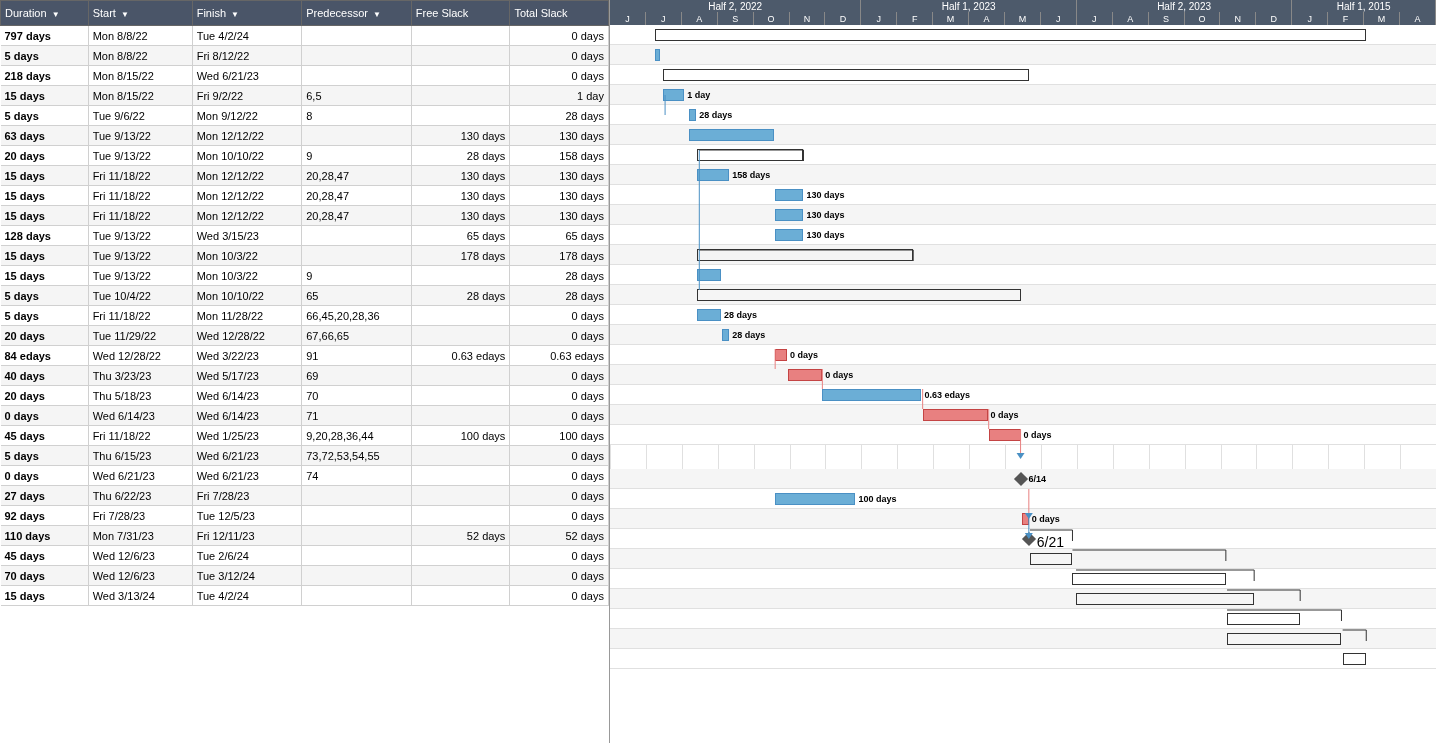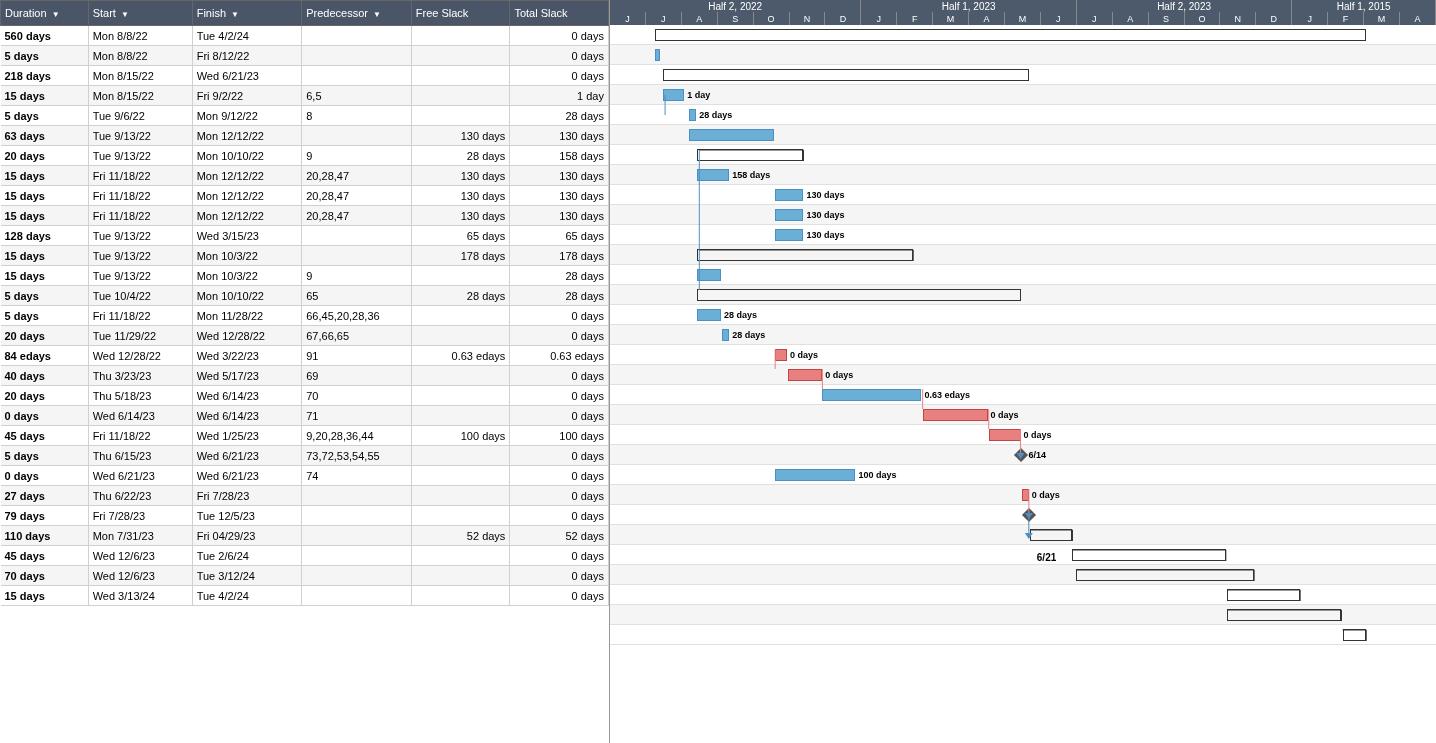--- a/index.html
+++ b/index.html
@@ -58,21 +58,21 @@
           <th style="width:80px">Duration <span class="sort-arrow">▼</span></th>
           <th style="width:95px">Start <span class="sort-arrow">▼</span></th>
           <th style="width:100px">Finish <span class="sort-arrow">▼</span></th>
           <th style="width:100px">Predecessor <span class="sort-arrow">▼</span></th>
           <th style="width:90px">Free Slack</th>
           <th style="width:90px">Total Slack</th>
         </tr>
       </thead>
       <tbody id="table-body">
       <tr>
-            <td>560 days</td>
+            <td>797 days</td>
             <td>Mon 8/8/22</td>
             <td>Tue 4/2/24</td>
             <td></td>
             <td style="text-align: right;"></td>
             <td style="text-align: right;">0 days</td>
           </tr>
           <tr>
             <td>5 days</td>
             <td>Mon 8/8/22</td>
             <td>Fri 8/12/22</td>
@@ -250,31 +250,31 @@
           </tr>
           <tr>
             <td>27 days</td>
             <td>Thu 6/22/23</td>
             <td>Fri 7/28/23</td>
             <td></td>
             <td style="text-align: right;"></td>
             <td style="text-align: right;">0 days</td>
           </tr>
           <tr>
-            <td>79 days</td>
+            <td>92 days</td>
             <td>Fri 7/28/23</td>
             <td>Tue 12/5/23</td>
             <td></td>
             <td style="text-align: right;"></td>
             <td style="text-align: right;">0 days</td>
           </tr>
           <tr>
             <td>110 days</td>
             <td>Mon 7/31/23</td>
-            <td>Fri 04/29/23</td>
+            <td>Fri 12/11/23</td>
             <td></td>
             <td style="text-align: right;">52 days</td>
             <td style="text-align: right;">52 days</td>
           </tr>
           <tr>
             <td>45 days</td>
             <td>Wed 12/6/23</td>
             <td>Tue 2/6/24</td>
             <td></td>
             <td style="text-align: right;"></td>
@@ -430,35 +430,35 @@
           <span style="position: absolute; font-size: 9px; font-weight: bold; color: rgb(0, 0, 0); top: 5px; left: 314.467px; white-space: nowrap; z-index: 3;">0.63 edays</span>
         </div>
         <div style="position: relative; height: 20px; border-bottom: 1px solid rgb(224, 224, 224); background: rgb(245, 245, 245);">
           <div style="position: absolute; left: 312.646px; width: 64.8889px; height: 12px; top: 4px; background: rgb(232, 128, 128); border: 1px solid rgb(196, 68, 68); z-index: 2;"></div>
           <span style="position: absolute; font-size: 9px; font-weight: bold; color: rgb(0, 0, 0); top: 5px; left: 380.535px; white-space: nowrap; z-index: 3;">0 days</span>
         </div>
         <div style="position: relative; height: 20px; border-bottom: 1px solid rgb(224, 224, 224); background: rgb(255, 255, 255);">
           <div style="position: absolute; left: 378.715px; width: 31.8545px; height: 12px; top: 4px; background: rgb(232, 128, 128); border: 1px solid rgb(196, 68, 68); z-index: 2;"></div>
           <span style="position: absolute; font-size: 9px; font-weight: bold; color: rgb(0, 0, 0); top: 5px; left: 413.57px; white-space: nowrap; z-index: 3;">0 days</span>
         </div>
-        <div style="position: relative; height: 20px; border-bottom: 1px solid rgb(224, 224, 224); background: rgb(245, 245, 245);">
+        <div style="position: relative; height: 20px; border-bottom: 1px solid rgb(224, 224, 224); background: rgb(245, 245, 245); margin-top: 24px;">
           <div style="position: absolute; width: 10px; height: 10px; background: rgb(85, 85, 85); transform: rotate(45deg); top: 5px; left: 405.57px; z-index: 2;"></div>
           <span style="position: absolute; font-size: 9px; font-weight: bold; color: rgb(0, 0, 0); top: 5px; left: 418.57px; white-space: nowrap; z-index: 3;">6/14</span>
         </div>
         <div style="position: relative; height: 20px; border-bottom: 1px solid rgb(224, 224, 224); background: rgb(255, 255, 255);">
           <div style="position: absolute; left: 165.172px; width: 80.2262px; height: 12px; top: 4px; background: rgb(107, 174, 214); border: 1px solid rgb(74, 144, 196); z-index: 2;"></div>
           <span style="position: absolute; font-size: 9px; font-weight: bold; color: rgb(0, 0, 0); top: 5px; left: 248.398px; white-space: nowrap; z-index: 3;">100 days</span>
         </div>
         <div style="position: relative; height: 20px; border-bottom: 1px solid rgb(224, 224, 224); background: rgb(245, 245, 245);">
           <div style="position: absolute; left: 411.749px; width: 7.07879px; height: 12px; top: 4px; background: rgb(232, 128, 128); border: 1px solid rgb(196, 68, 68); z-index: 2;"></div>
           <span style="position: absolute; font-size: 9px; font-weight: bold; color: rgb(0, 0, 0); top: 5px; left: 421.828px; white-space: nowrap; z-index: 3;">0 days</span>
         </div>
         <div style="position: relative; height: 20px; border-bottom: 1px solid rgb(224, 224, 224); background: rgb(255, 255, 255);">
           <div style="position: absolute; width: 10px; height: 10px; background: rgb(85, 85, 85); transform: rotate(45deg); top: 5px; left: 413.828px; z-index: 2;"></div>
-          <span style="position: absolute; font-size: 10px; font-weight: bold; color: rgb(0, 0, 0); top: 5px; left: 426.828px; white-space: nowrap; z-index: 3; margin-top: 42px;">6/21</span>
+          <span style="position: absolute; font-size: 14px; font-weight: normal; color: rgb(0, 0, 0); top: 5px; left: 426.828px; white-space: nowrap; z-index: 3;">6/21</span>
         </div>
         <div style="position: relative; height: 20px; border-bottom: 1px solid rgb(224, 224, 224); background: rgb(245, 245, 245);">
           <div style="position: absolute; left: 420.008px; width: 42.4727px; height: 12px; top: 4px; background: transparent; border: 1px solid rgb(51, 51, 51); z-index: 2;"></div>
         </div>
         <div style="position: relative; height: 20px; border-bottom: 1px solid rgb(224, 224, 224); background: rgb(255, 255, 255);">
           <div style="position: absolute; left: 462.481px; width: 153.374px; height: 12px; top: 4px; background: transparent; border: 1px solid rgb(51, 51, 51); z-index: 2;"></div>
         </div>
         <div style="position: relative; height: 20px; border-bottom: 1px solid rgb(224, 224, 224); background: rgb(245, 245, 245);">
           <div style="position: absolute; left: 466.02px; width: 178.149px; height: 12px; top: 4px; background: transparent; border: 1px solid rgb(51, 51, 51); z-index: 2;"></div>
         </div>

